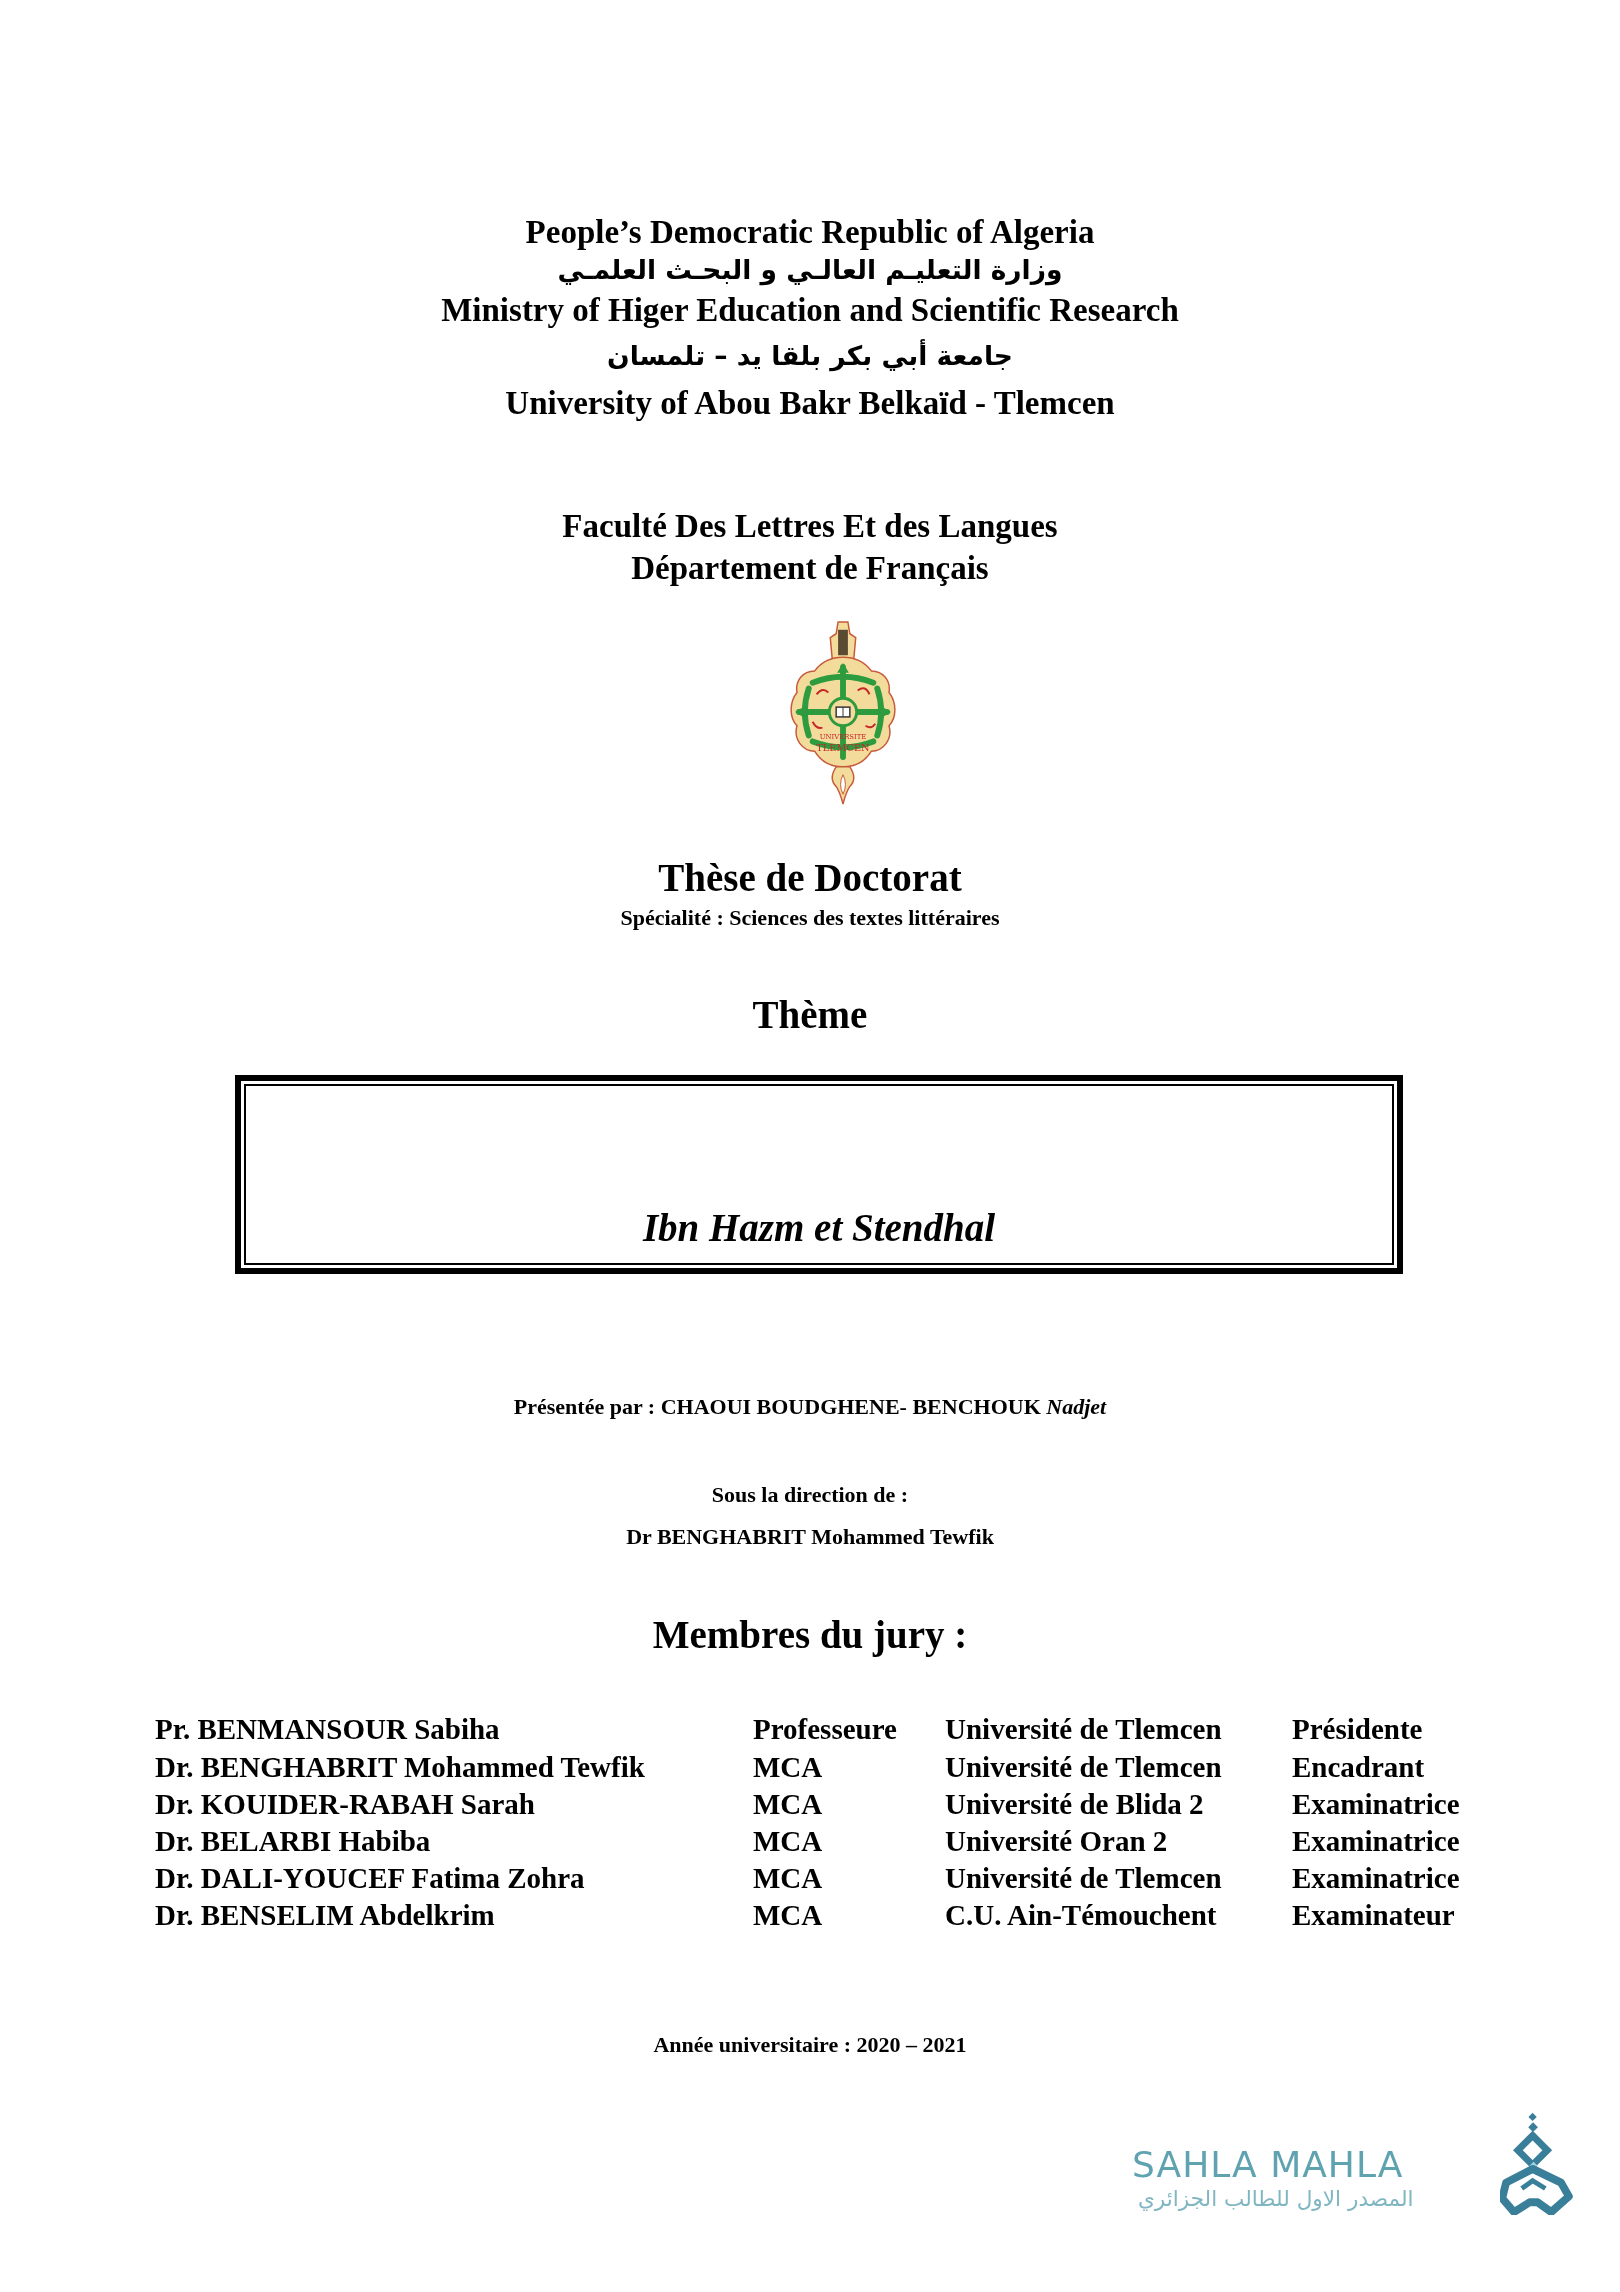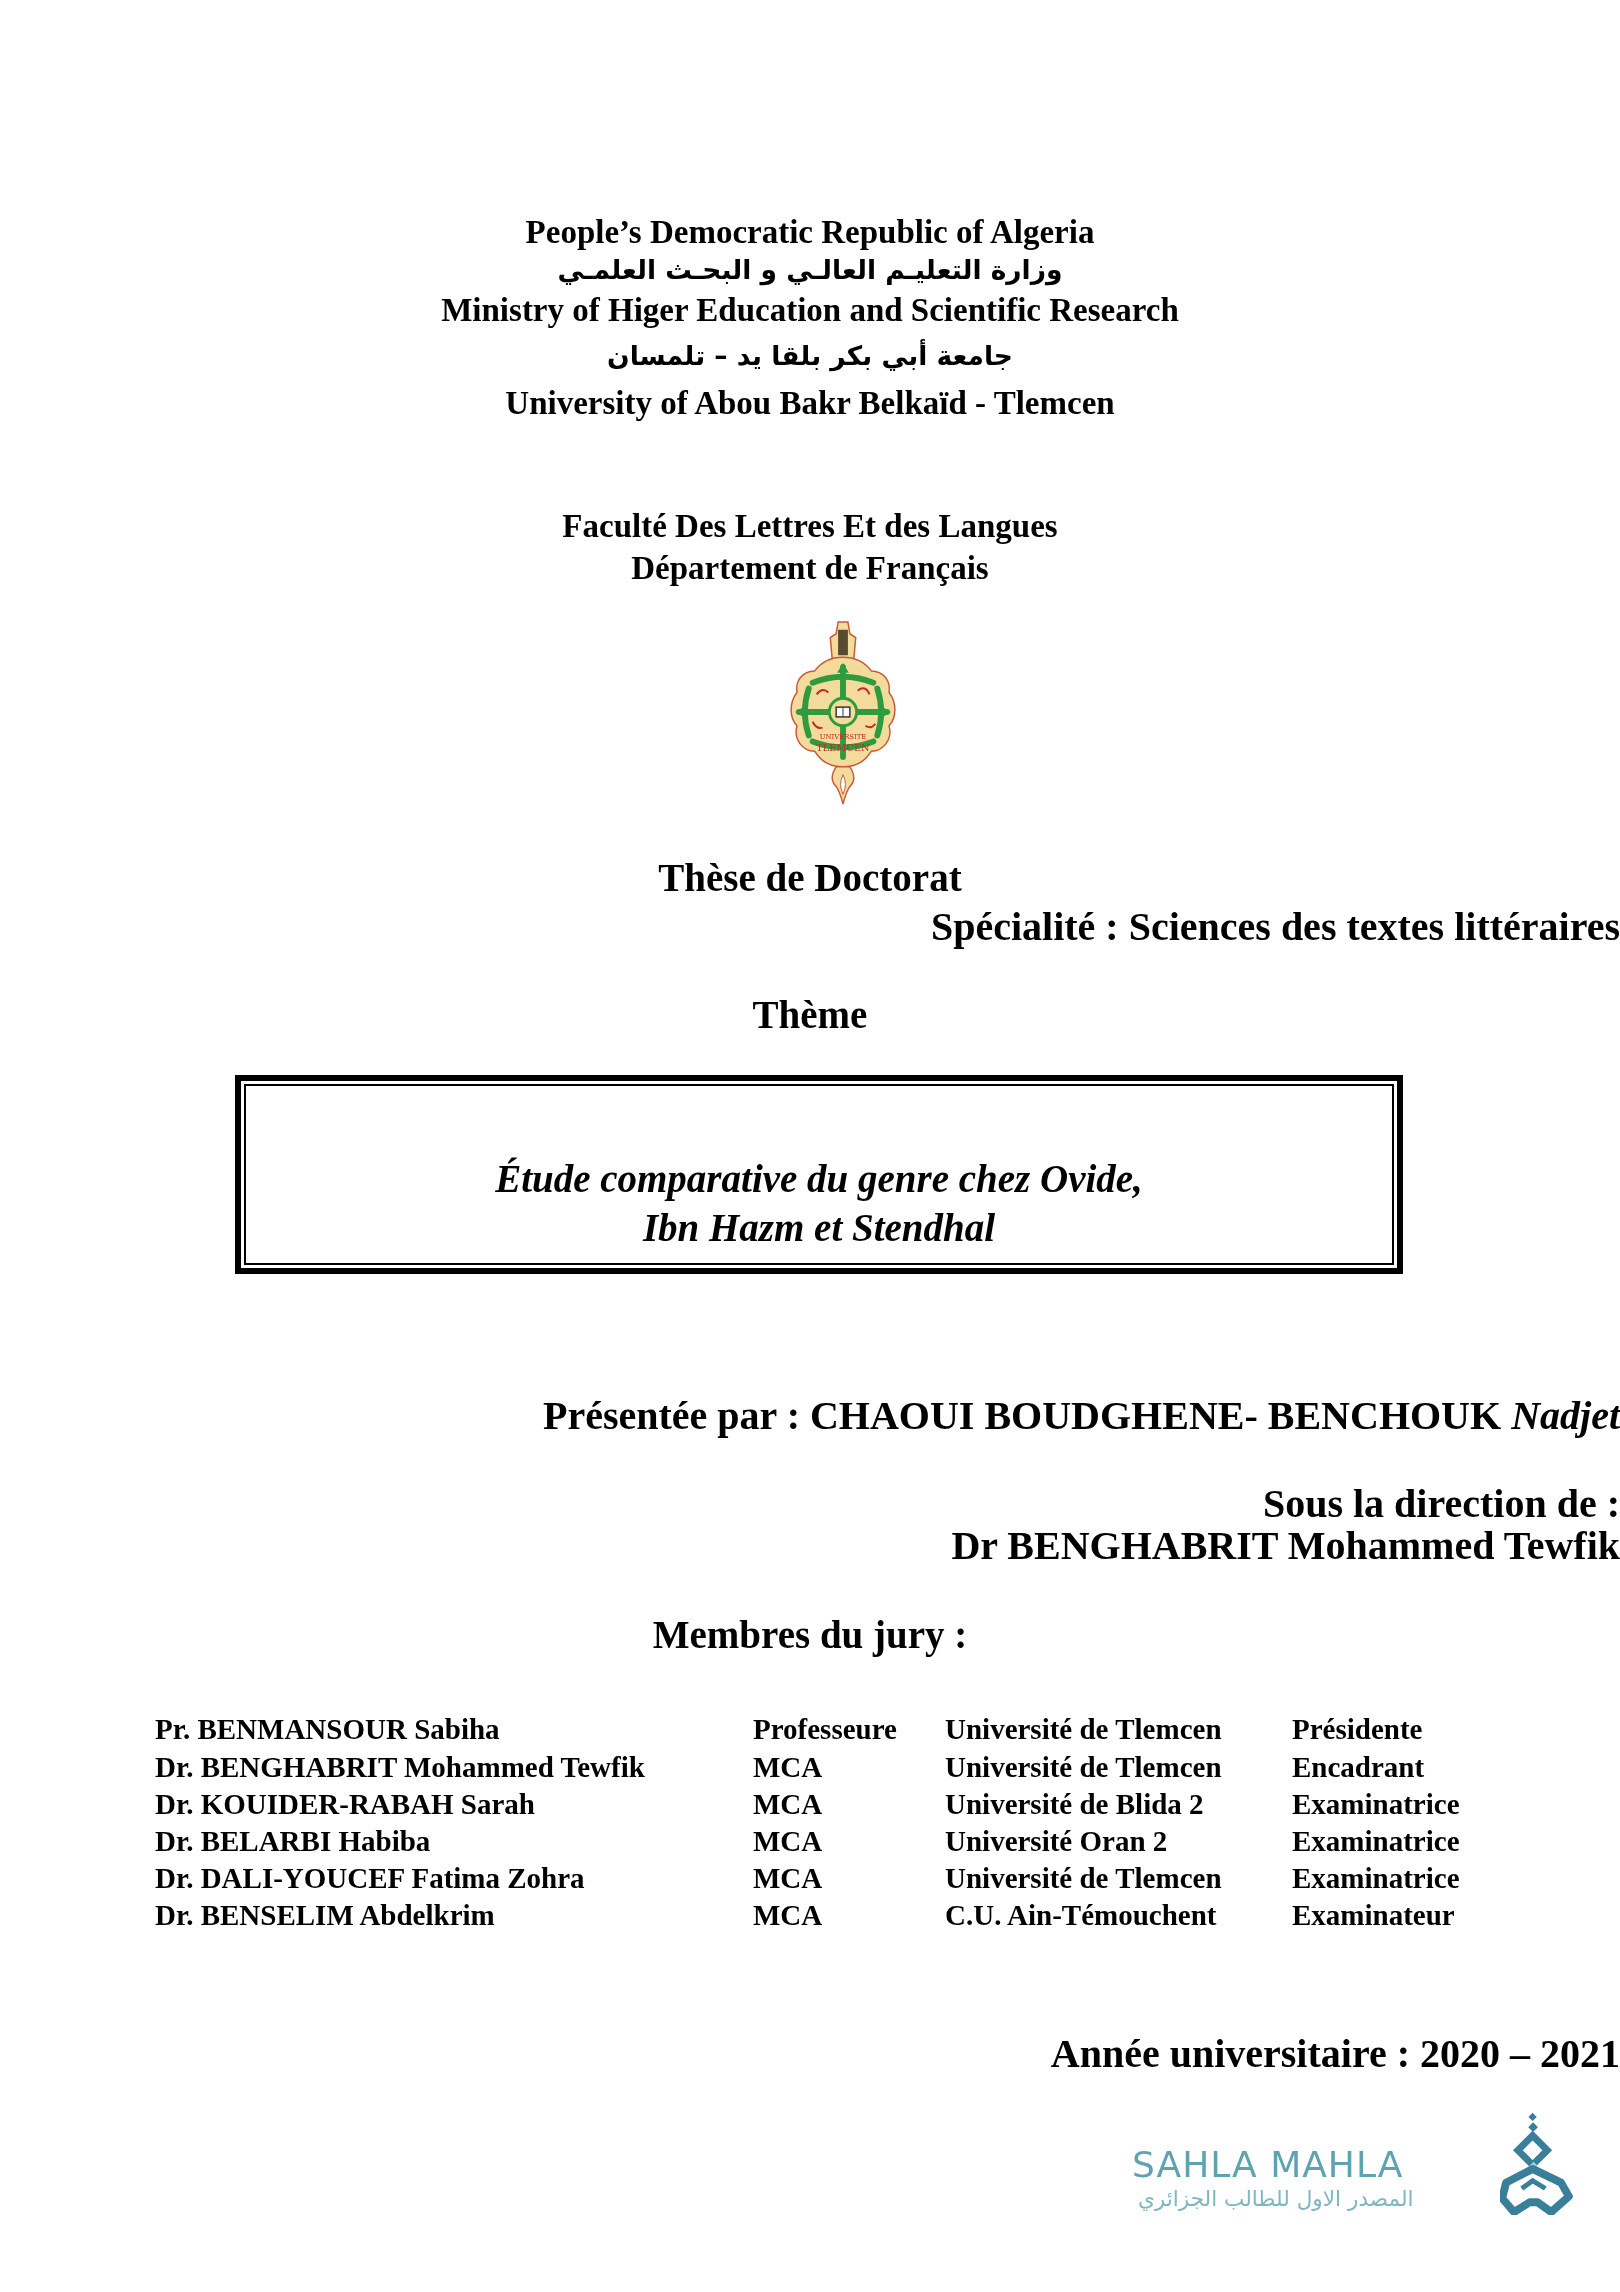--- a/index.html
+++ b/index.html
@@ -3,21 +3,21 @@
 <meta charset="utf-8">
 <style>
   html, body { margin:0; padding:0; background:#ffffff; }
   body { width:1620px; height:2293px; position:relative; overflow:hidden;
          font-family:"Liberation Serif", "DejaVu Serif", serif; color:#000; }
   .line { position:absolute; left:0; width:1620px; text-align:center; white-space:nowrap; font-weight:bold; }
   .hdr { font-size:33px; line-height:1; }
   .ar  { font-family:"DejaVu Sans", sans-serif; font-size:26.5px; font-weight:bold; line-height:1; }
   .fac { font-size:33px; line-height:1; }
   .big { font-size:39px; line-height:1; }
-  .mid { font-size:40px; line-height:1;text-align:right; }
+  .mid { font-size:22px; line-height:1; }
   .title-box { position:absolute; left:235px; top:1075px; width:1168px; height:199px;
                box-sizing:border-box; border:6.9px solid #000; background:#fff; }
   .title-inner { position:absolute; left:2.9px; top:2.9px; right:2.9px; bottom:2.9px;
                  border:2.9px solid #000; }
   .ttl { position:absolute; left:0; right:0; text-align:center; font-style:italic; font-weight:bold;
          font-size:39px; line-height:1; white-space:nowrap; }
   .jury { position:absolute; left:0; top:0; font-size:29px; font-weight:bold; line-height:1; }
   .jrow { position:absolute; height:37px; }
   .jcell { position:absolute; white-space:nowrap; }
   .brand { position:absolute; left:1132px; top:2147px; width:490px; height:78px; }
@@ -72,21 +72,20 @@
     <path d="M57 158 Q52 168 57 178 Q62 168 57 158 Z" fill="#fff" stroke="#c65a3a" stroke-width="1"></path>
   </svg>
 </div>
 
 <div class="line big" style="top:858px;">Thèse de Doctorat</div>
 <div class="line mid" style="top:907px;">Spécialité : Sciences des textes littéraires</div>
 <div class="line big" style="top:995px;">Thème</div>
 
 <div class="title-box">
   <div class="title-inner"></div>
-  <div class="ttl" style="top:78px;">Étude comparative du genre chez Ovide,</div>
   <div class="ttl" style="top:127px;">Ibn Hazm et Stendhal</div>
 </div>
 
 <div class="line mid" style="top:1396px;">
   <span>Présentée par : CHAOUI BOUDGHENE- BENCHOUK</span>
   <span style="font-style:italic;">Nadjet</span>
 </div>
 
 <div class="line mid" style="top:1484px;">Sous la direction de :</div>
 <div class="line mid" style="top:1526px;">Dr BENGHABRIT Mohammed Tewfik</div>

